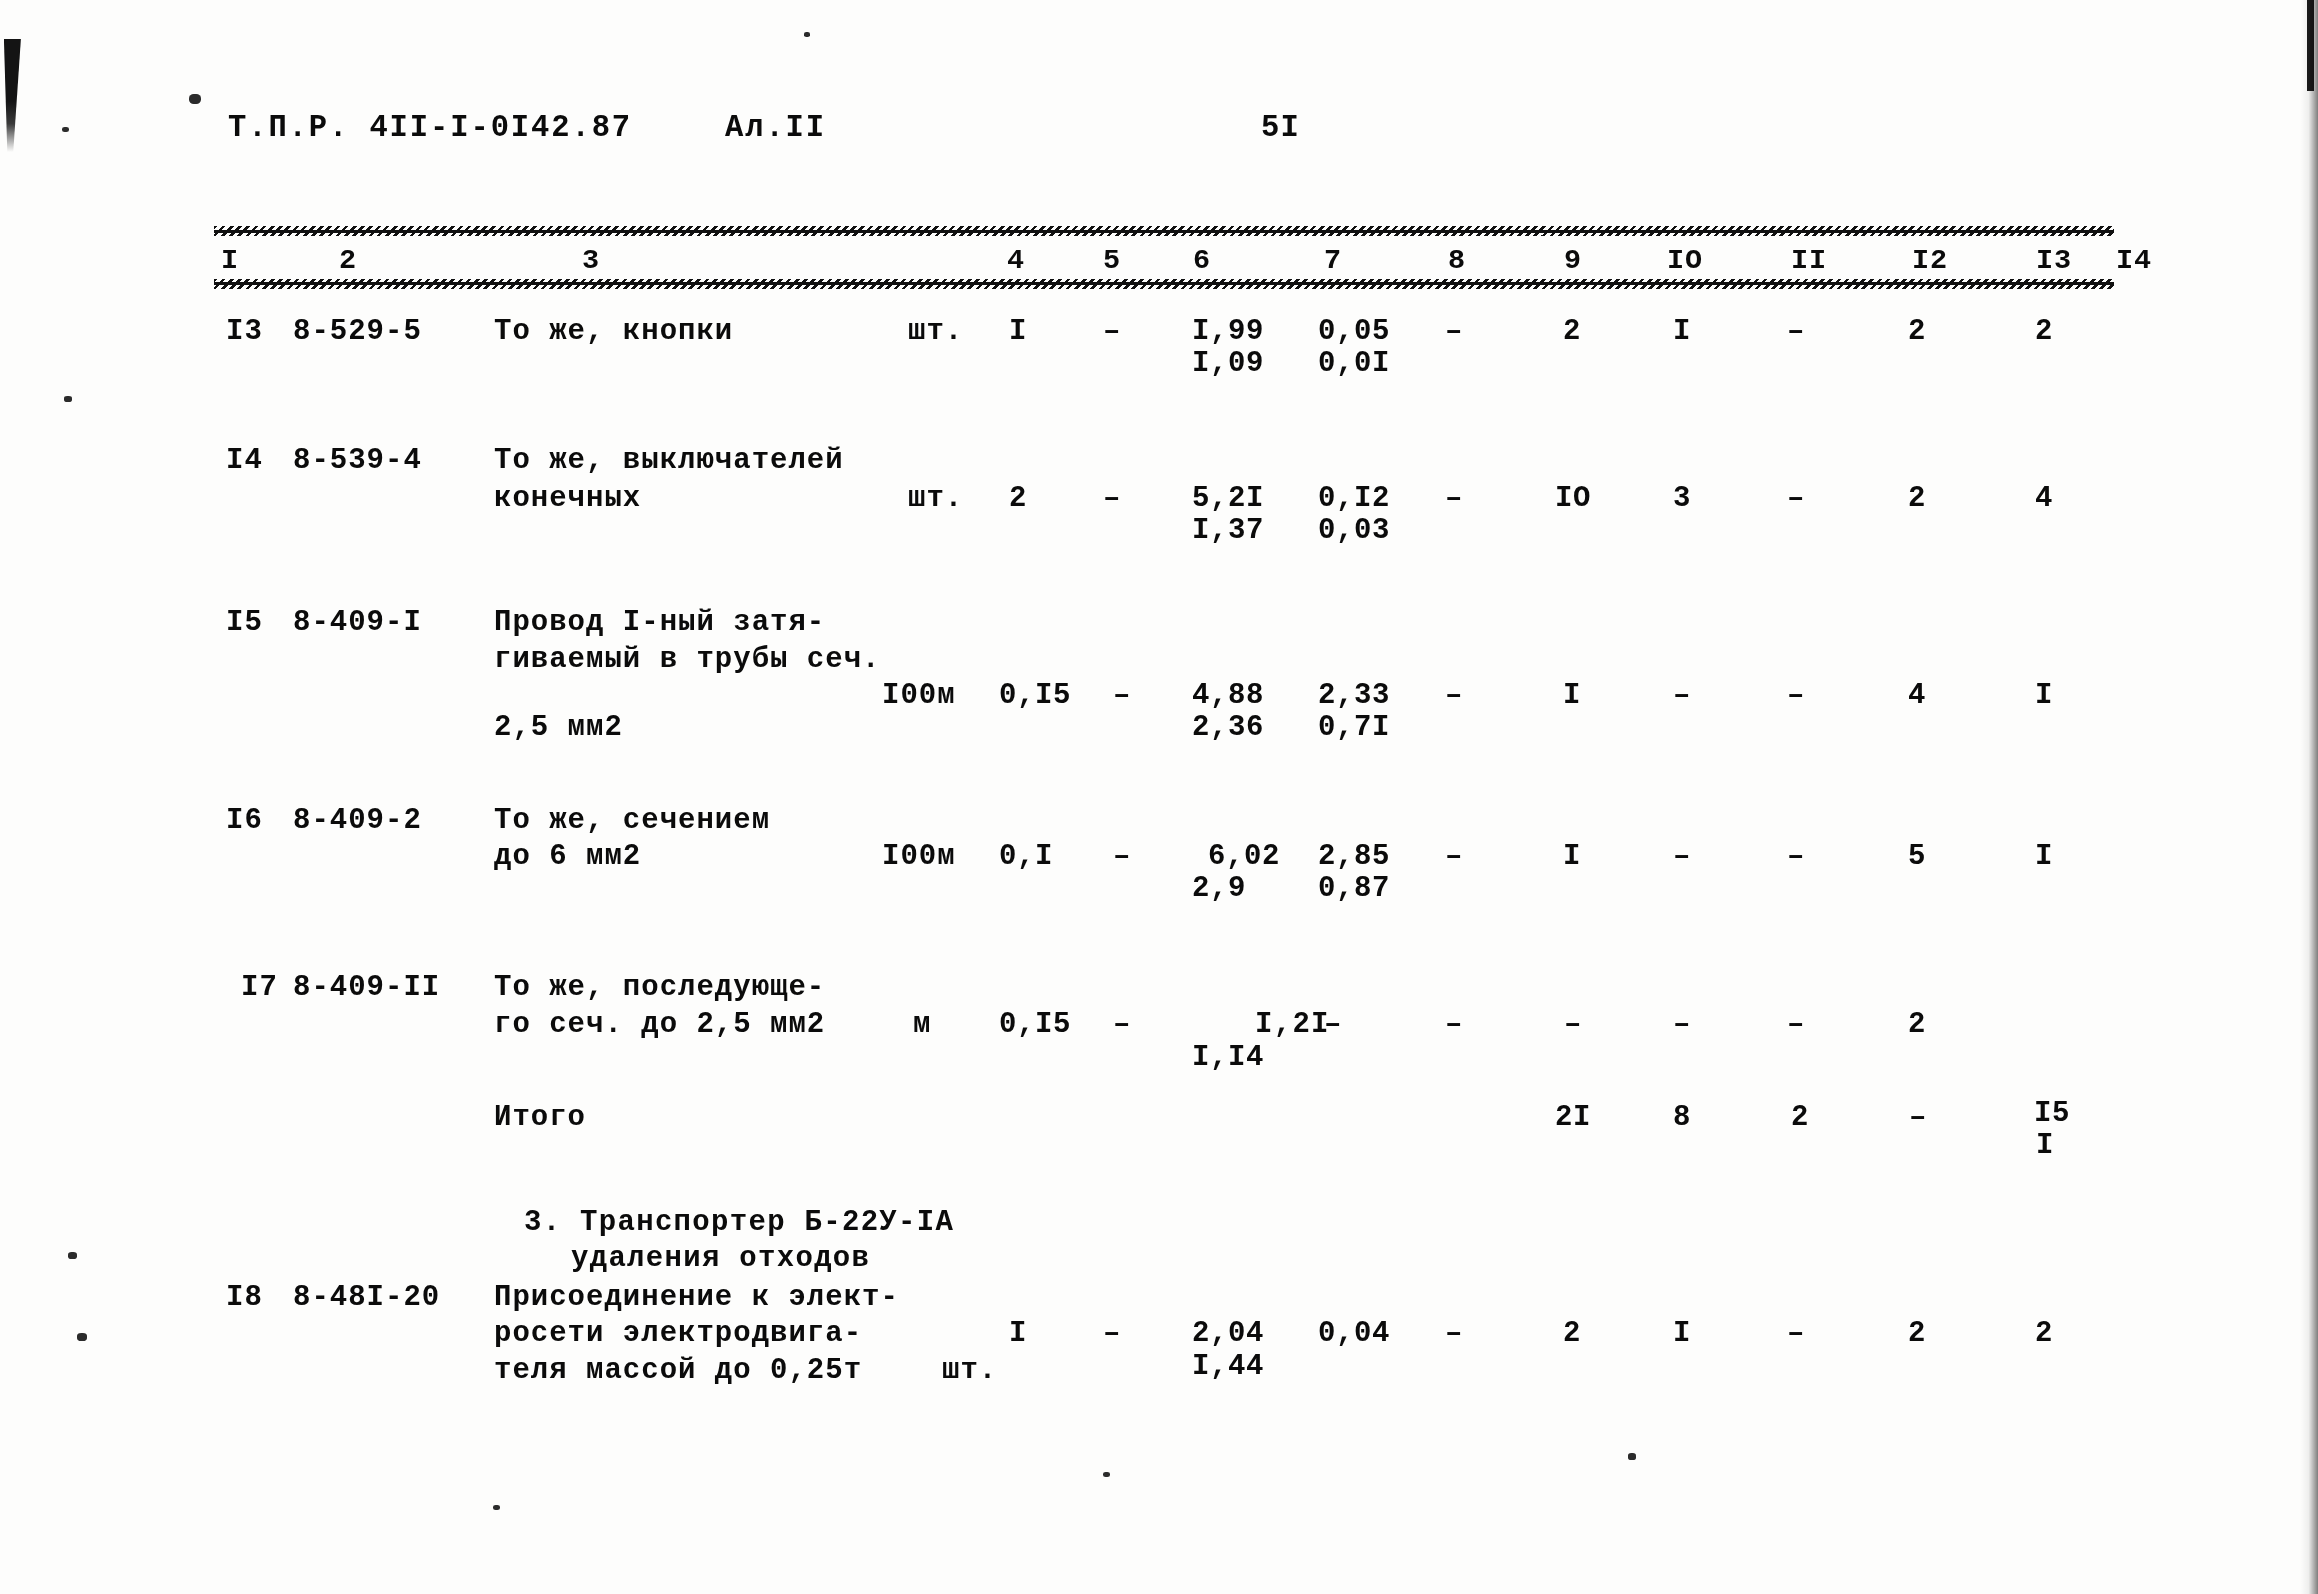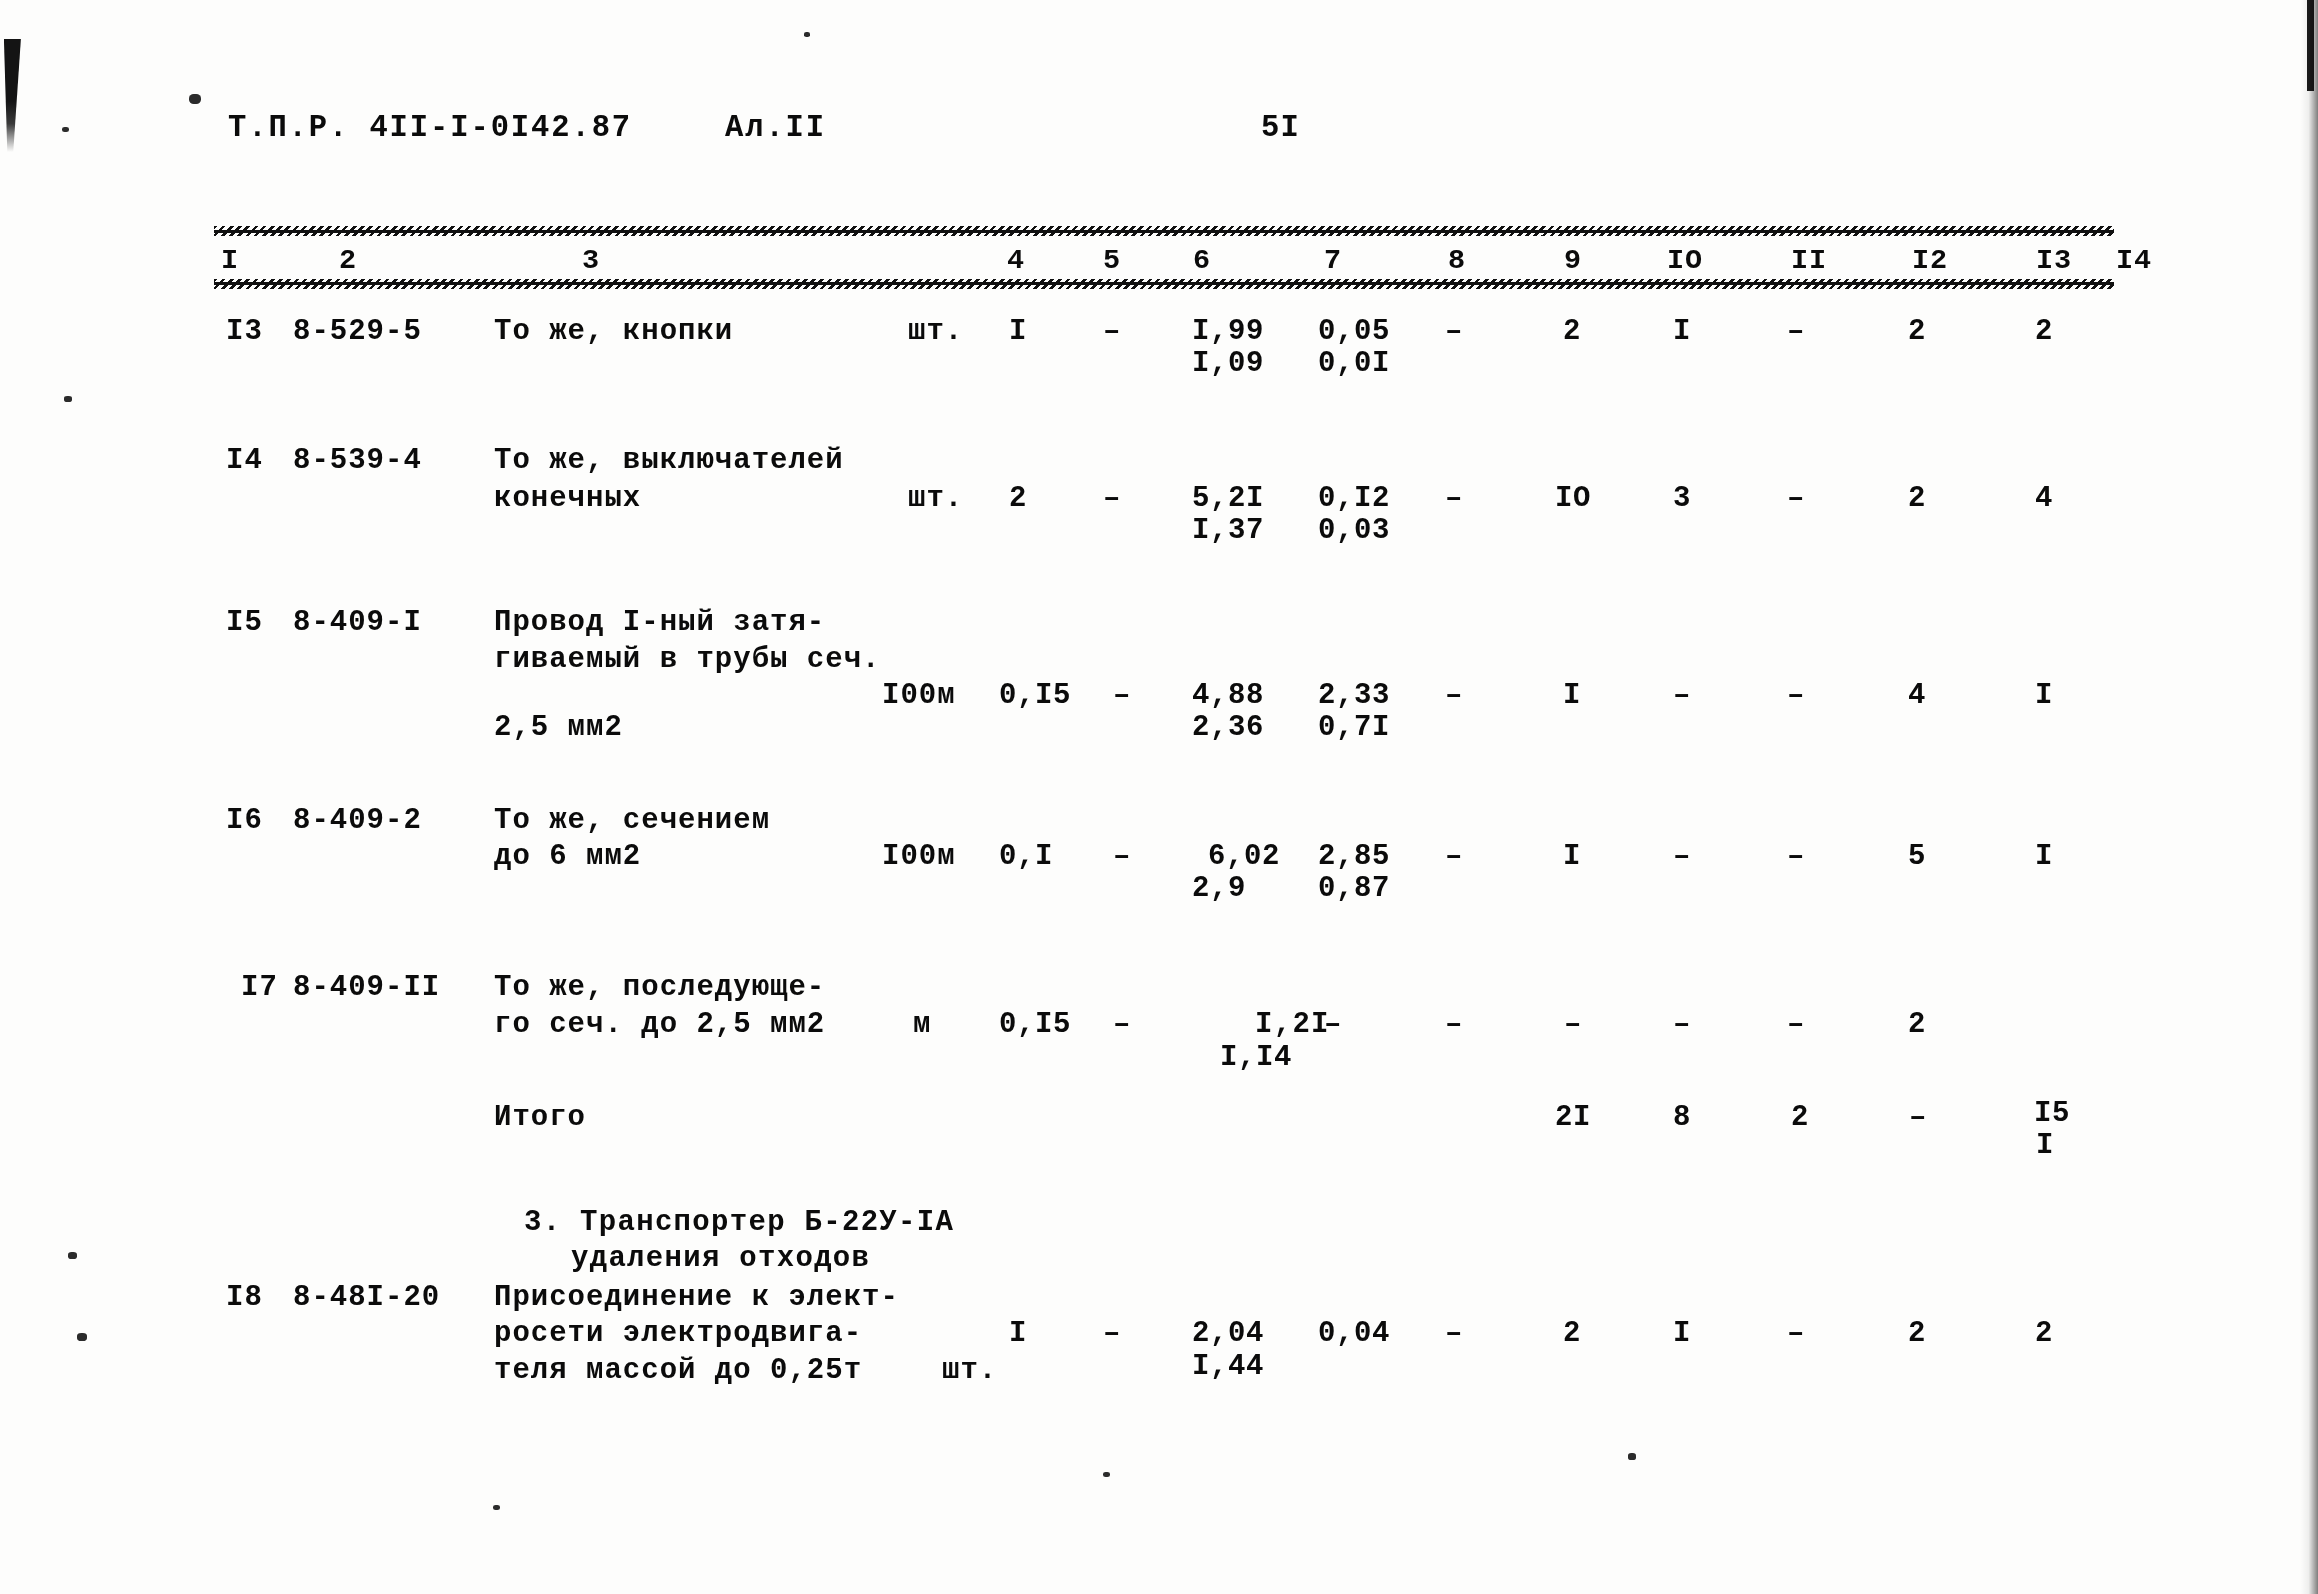--- a/index.html
+++ b/index.html
@@ -190,21 +190,21 @@
   <div class="t num" style="left:2035px;top:842px;">I</div>
 
   <div class="t cell" style="left:241px;top:973px;">I7</div>
   <div class="t cell" style="left:293px;top:973px;">8-409-II</div>
   <div class="t cell" style="left:494px;top:973px;">То же, последующе-</div>
   <div class="t cell" style="left:494px;top:1010px;">го сеч. до 2,5 мм2</div>
   <div class="t cell" style="left:913px;top:1010px;">м</div>
   <div class="t num" style="left:999px;top:1010px;">0,I5</div>
   <div class="t num" style="left:1113px;top:1010px;">–</div>
   <div class="t num" style="left:1224px;top:1010px;margin-left:31px;"><b>I,2I</b></div>
-  <div class="t num" style="left:1192px;top:1043px;margin-left:28px;">I,I4</div>
+  <div class="t num" style="left:1192px;top:1043px;">I,I4</div>
   <div class="t num" style="left:1324px;top:1010px;">–</div>
   <div class="t num" style="left:1445px;top:1010px;">–</div>
   <div class="t num" style="left:1564px;top:1010px;">–</div>
   <div class="t num" style="left:1673px;top:1010px;">–</div>
   <div class="t num" style="left:1787px;top:1010px;">–</div>
   <div class="t num" style="left:1908px;top:1010px;">2</div>
 
   <div class="t cell" style="left:494px;top:1103px;">Итого</div>
   <div class="t num" style="left:1555px;top:1103px;">2I</div>
   <div class="t num" style="left:1673px;top:1103px;">8</div>

